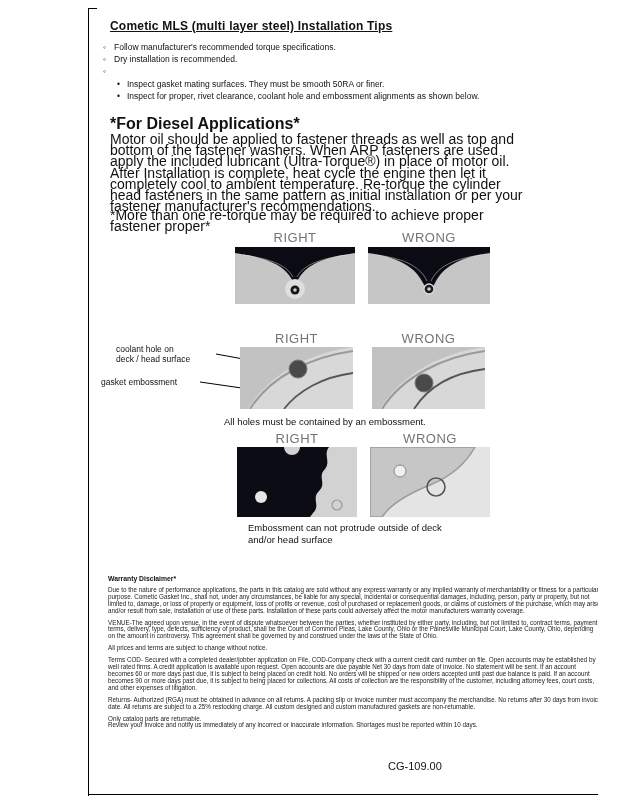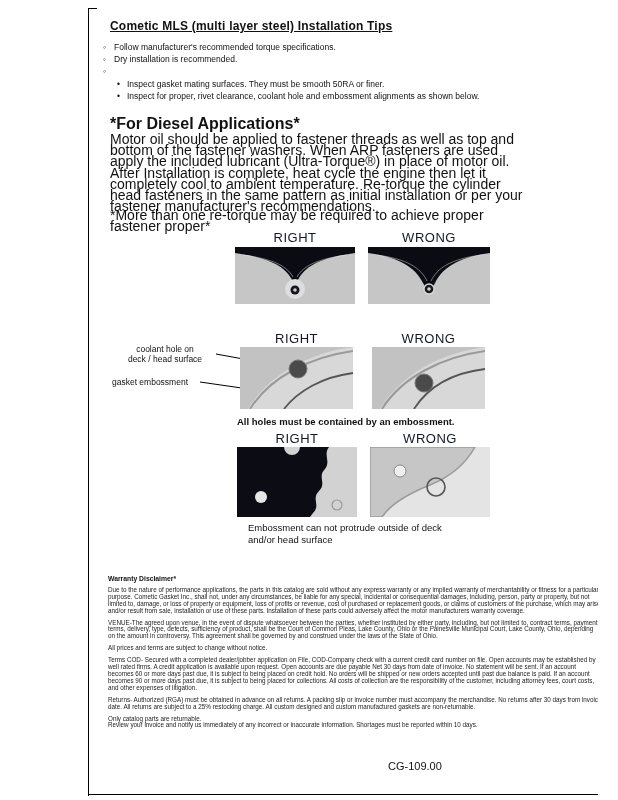--- a/index.html
+++ b/index.html
@@ -12,23 +12,23 @@
   .rule { background:#000000; }
   .title {
     font-size:12px; font-weight:bold; text-decoration:underline;
     letter-spacing:.2px; white-space:nowrap;
   }
   .bullet-row { display:flex; align-items:flex-start; font-size:8.5px; line-height:12px; }
   .bullet-marker { width:11px; flex:0 0 11px; font-size:8.5px; line-height:12px; text-align:left; }
   .sub .bullet-marker { width:10px; flex:0 0 10px; }
   .section-heading { font-size:16px; font-weight:bold; white-space:nowrap; }
   .para { font-size:14px; line-height:11px; width:420px; }
-  .rw-header { font-size:13px; letter-spacing:.5px; text-align:center; color:#0f172a; }
+  .rw-header { font-size:13px; letter-spacing:.5px; text-align:center; color:#737373; }
   .caption { font-size:9.5px; line-height:11.5px; color:#111; }
-  .callout { font-size:8.5px; line-height:10px; text-align:center; color:#111; }
+  .callout { font-size:8.5px; line-height:10px; text-align:left; color:#111; }
   .diagram { display:block; }
   .disclaimer { width:494px; font-size:6.3px; line-height:6.9px; color:#222; }
   .disclaimer h3 { font-size:6.8px; font-weight:bold; margin-bottom:4px; color:#111; }
   .disclaimer p { margin-bottom:5px; }
   .disclaimer p.tight { margin-bottom:0; }
   .footer-code { font-size:11px; color:#111; white-space:nowrap; }
 </style>
 </head>
 <body>
 
@@ -116,21 +116,21 @@
   </svg>
 
   <svg class="abs diagram" style="left:372px; top:347px;" width="113" height="62" viewBox="0 0 113 62">
     <rect width="113" height="62" fill="#d8d8d8"></rect>
     <path d="M0,0 H113 C70,6 30,26 8,62 H0 Z" fill="#c2c2c2"></path>
     <path d="M113,4 C70,10 30,30 10,62" fill="none" stroke="#9a9a9a" stroke-width="2"></path>
     <circle cx="52" cy="36" r="9" fill="#4a4a4a" stroke="#777" stroke-width="1"></circle>
     <path d="M113,22 C80,26 56,40 42,62" fill="none" stroke="#555" stroke-width="1.8"></path>
   </svg>
 
-  <div class="abs caption" style="left:237px; top:416px; width:260px;font-weight:bold;">All holes must be contained by an embossment.</div>
+  <div class="abs caption" style="left:224px; top:416px; width:260px;">All holes must be contained by an embossment.</div>
 
   <div class="abs rw-header" style="left:237px; top:431px; width:120px;">RIGHT</div>
   <div class="abs rw-header" style="left:370px; top:431px; width:120px;">WRONG</div>
 
   <svg class="abs diagram" style="left:237px; top:447px;" width="120" height="70" viewBox="0 0 120 70">
     <rect width="120" height="70" fill="#d2d2d2"></rect>
     <path d="M0,0 H92 C86,8 94,14 88,22 C80,30 90,36 82,44 C74,52 84,58 76,66 L73,70 H0 Z" fill="#0c0c14"></path>
     <circle cx="55" cy="0" r="8" fill="#d2d2d2"></circle>
     <circle cx="24" cy="50" r="6" fill="#e6e6e6"></circle>
     <circle cx="100" cy="58" r="5" fill="none" stroke="#9a9a9a" stroke-width="1.2"></circle>

